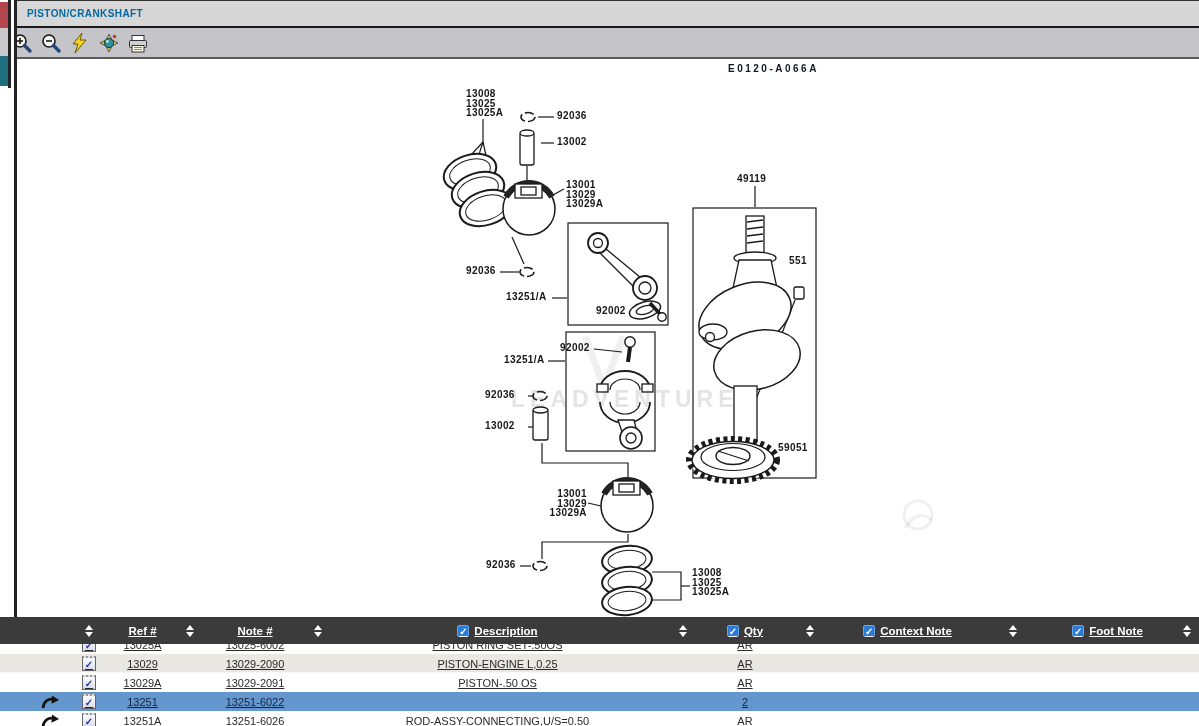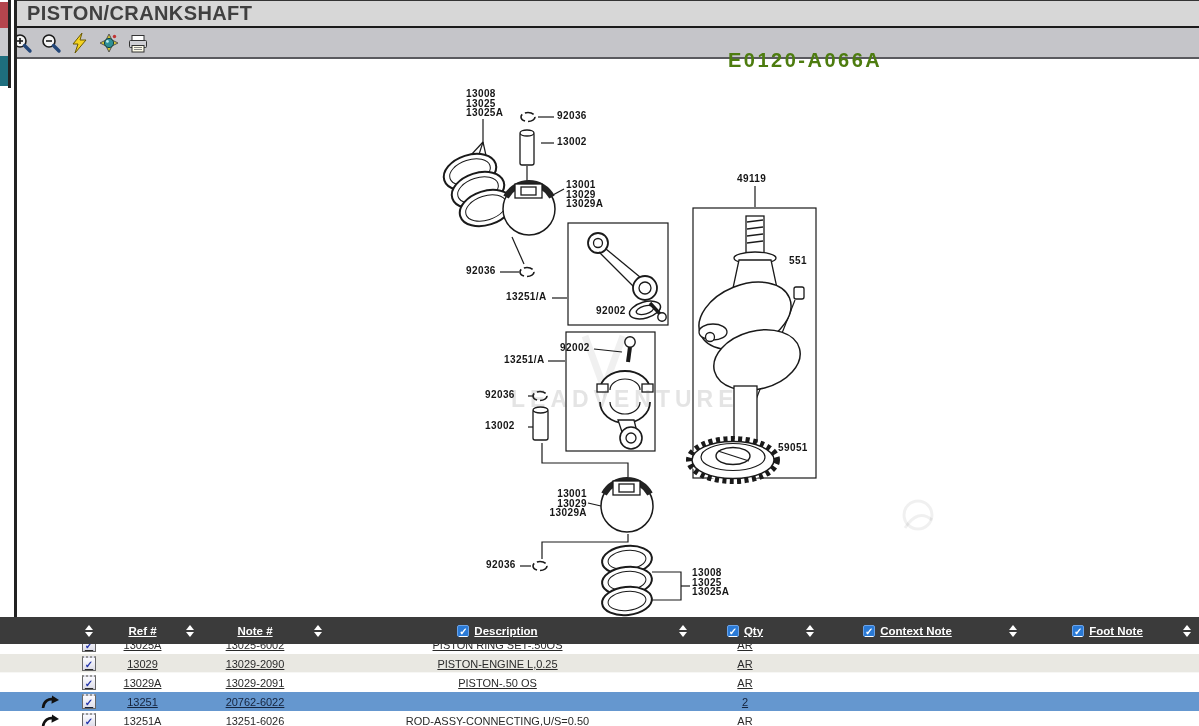--- a/index.html
+++ b/index.html
@@ -3,41 +3,41 @@
 <meta charset="utf-8">
 <style>
   * { margin:0; padding:0; box-sizing:border-box; }
   html,body { width:1199px; height:726px; background:#fff; font-family:"Liberation Sans", sans-serif; }
   .screen { position:relative; width:1199px; height:726px; overflow:hidden; background:#fff; }
 
   
   .titlebar { position:absolute; left:0; top:0; width:1199px; height:28px;
     background:#d7d7d7; border-top:1px solid #333; border-bottom:2px solid #1a1a1a;
     display:flex; align-items:center; padding-left:27px; }
-  .title { font-size:20px; font-weight:bold; color:#404040; letter-spacing:0.4px; }
+  .title { font-size:10px; font-weight:bold; color:#0369a1; letter-spacing:0.4px; }
   .toolbar { position:absolute; left:0; top:28px; width:1199px; height:31px;
     background:#c5c5c9; border-bottom:2px solid #5a5a5e; display:flex; align-items:center; gap:5px; padding-left:10px; }
   .tbtn { width:24px; height:24px; border:none; background:transparent; display:flex; align-items:center; justify-content:center; cursor:pointer; }
 
   
   .rail { position:absolute; left:0; top:0; width:17px; height:617px; background:#fff; z-index:30; }
   .rail .tab-red  { position:absolute; left:0; top:2px;  width:8px; height:26px; background:#b4454d; }
   .rail .tab-gray { position:absolute; left:0; top:28px; width:8px; height:28px; background:#c9c9cd; }
   .rail .tab-teal { position:absolute; left:0; top:56px; width:8px; height:30px; background:#1e6e7e; }
   .rail .edge1 { position:absolute; left:8px; top:0; width:3px; height:88px; background:#222; }
   .rail .edge2 { position:absolute; left:14px; top:0; width:3px; height:617px; background:#222; }
 
   
   .content { position:absolute; left:0; top:59px; width:1199px; height:558px; background:#fff; }
   .diagram-layer { position:absolute; left:0; top:0; width:1199px; height:726px; z-index:10; pointer-events:none; }
   .diagram-svg { position:absolute; left:0; top:0; width:1199px; height:726px; }
   .dlabel { position:absolute; font-size:10px; font-weight:bold; color:#161616; letter-spacing:0.4px;
     line-height:9.5px; white-space:pre-line; pointer-events:auto; cursor:pointer; }
   .dlabel.r { text-align:right; }
-  .dcode { position:absolute; left:728px; top:49px; font-size:20px; font-weight:bold; color:#4d7c0f; letter-spacing:2.5px; }
+  .dcode { position:absolute; left:728px; top:63px; font-size:10px; font-weight:bold; color:#0f172a; letter-spacing:2.5px; }
   .wm { position:absolute; left:511px; top:386px; font-size:23px; font-weight:bold; letter-spacing:5px;
     color:rgba(90,90,90,0.16); pointer-events:none; }
 
   
   .ptable { position:absolute; left:0; top:617px; width:1199px; z-index:20; font-size:11px; }
   .trow, .thead { display:grid;
     grid-template-columns:68px 42px 65px 30px 100px 25px 335px 35px 90px 40px 155px 55px 135px 24px;text-decoration:underline; }
   .thead { height:27px; background:#3b3b3b; align-items:center; color:#fff; font-weight:bold; font-size:11.5px; }
   .hcell { display:flex; align-items:center; justify-content:center; gap:5px; }
   .sort { display:flex; flex-direction:column; align-items:center; gap:2px; cursor:pointer; }
@@ -406,21 +406,21 @@
       <div class="cell c-arrow">
         <svg width="19" height="14" viewBox="0 0 19 14">
             <path d="M2,13 C2.5,6 8,3.2 12.5,4.4" fill="none" stroke="#111" stroke-width="2.6"></path>
             <polygon points="11,0.5 18,5 10.5,8.8" fill="#111"></polygon>
           </svg>
       </div>
       <div class="cell c-icon">
           <span class="edit-icon">✓</span>
         </div>
       <div class="cell c-ref">13251</div>
-      <div class="cell c-part">20762-6022</div>
+      <div class="cell c-part">13251-6022</div>
       <div class="cell c-qty">2</div>
       <div class="cell c-ctx"></div>
       <div class="cell c-foot"></div>
     </div>
 
     <div class="trow">
       <div class="cell c-arrow">
         <svg width="19" height="14" viewBox="0 0 19 14">
             <path d="M2,13 C2.5,6 8,3.2 12.5,4.4" fill="none" stroke="#111" stroke-width="2.6"></path>
             <polygon points="11,0.5 18,5 10.5,8.8" fill="#111"></polygon>

